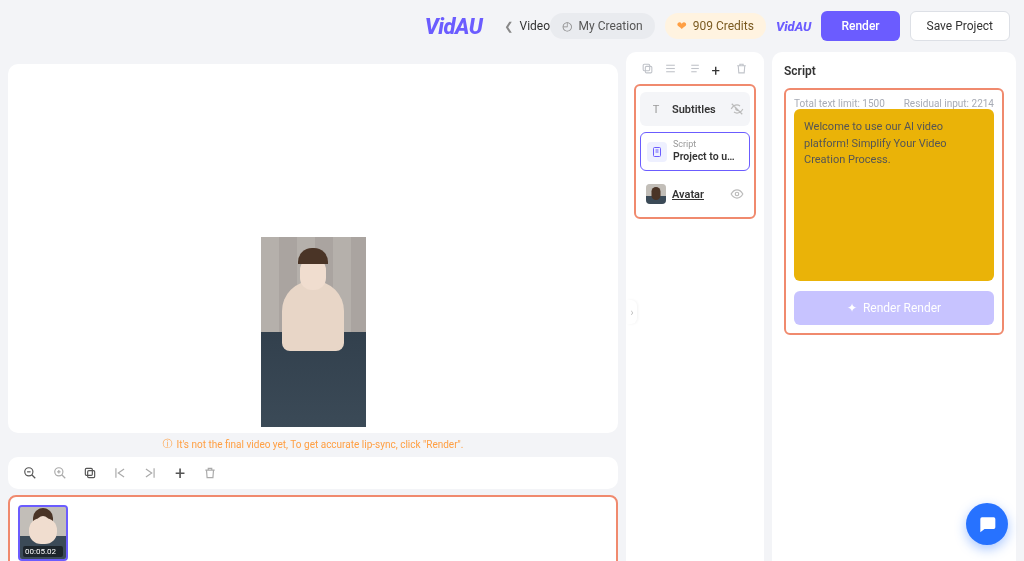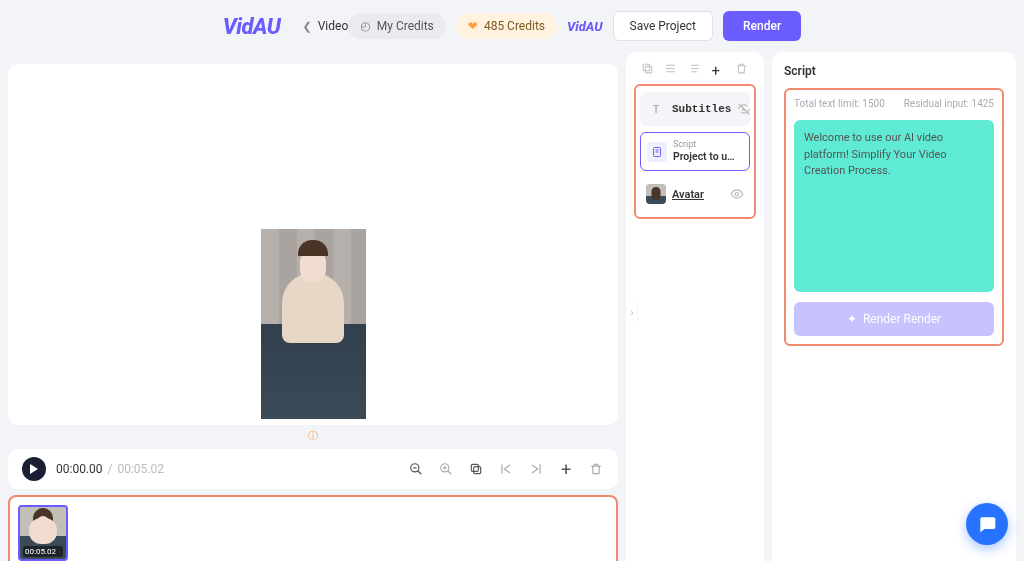--- a/index.html
+++ b/index.html
@@ -1,19 +1,19 @@
 <!DOCTYPE html>
 <html><head>
 <meta charset="utf-8">
 <style>
 * { margin: 0; padding: 0; box-sizing: border-box; font-family: -apple-system, BlinkMacSystemFont, "Segoe UI", Roboto, Arial, sans-serif; }
 body { background: #f3f4f7; width: 1024px; height: 561px; overflow: hidden; position: relative; }
 
 
-.header { display: flex; align-items: center; justify-content: center; padding: 26px 14px; height: 42px; }
+.header { display: flex; align-items: center; justify-content: flex-end; padding: 26px 14px; height: 42px; }
 .header-left { display: flex; align-items: center; gap: 22px; }
 .logo { font-size: 22px; font-weight: 800; font-style: italic; color: #6b5cff; letter-spacing: -0.5px; }
 .back-btn { display: flex; align-items: center; gap: 6px; font-size: 12px; color: #333; cursor: pointer; background: none; border: none; }
 .back-btn .chev { font-size: 11px; color: #888; }
 .header-right { display: flex; align-items: center; gap: 10px; }
 .pill { display: flex; align-items: center; gap: 6px; padding: 6px 12px; border-radius: 18px; font-size: 12px; cursor: pointer; border: none; }
 .pill.gray { background: #e9ebef; color: #555; }
 .pill.cream { background: #fff3e0; color: #7a5a20; }
 .heart { color: #ff9f43; font-size: 12px; }
 .clock { color: #888; font-size: 12px; }
@@ -62,38 +62,38 @@
 
 .mid-col { width: 138px; background: #fff; border-radius: 10px; padding: 10px 8px; display: flex; flex-direction: column; }
 .mid-toolbar { display: flex; align-items: center; justify-content: space-around; padding: 0 2px 8px 2px; }
 .mid-toolbar .ti { width: 14px; height: 14px; color: #c0c3c9; cursor: pointer; }
 .mid-toolbar .ti.plus { color: #333; font-size: 15px; }
 .mid-toolbar .ti.trash { color: #c0c3c9; }
 .layer-box { border: 2px solid #f08a6e; border-radius: 6px; padding: 6px 4px; display: flex; flex-direction: column; gap: 6px; }
 .layer { display: flex; align-items: center; gap: 6px; padding: 7px 6px; border-radius: 6px; cursor: pointer; font-size: 11px; position:relative;}
 .layer .lico { width: 20px; height: 20px; display: flex; align-items: center; justify-content: center; color: #999; border-radius:4px; flex-shrink:0;}
 .layer.subtitles { background: #f4f5f8; }
-.layer.subtitles .lbl { font-weight: 600; color: #333; font-family: Liberation Mono, monospace; }
+.layer.subtitles .lbl { font-weight: 600; color: #333; }
 .layer.script { border: 1.5px solid #6b5cff; background:#fff;}
 .layer.script .s-top { font-size: 9px; color: #999; line-height:1;}
 .layer.script .s-bot { font-size: 10.5px; font-weight: 600; color: #333; white-space:nowrap; overflow:hidden; text-overflow:ellipsis; max-width:76px;}
 .layer.script .textcol{display:flex; flex-direction:column; gap:1px; min-width:0;}
 .layer.script .sico{background:#eef0ff; color:#6b5cff;}
 .layer.avatar .lico{border-radius:4px; overflow:hidden; background:#ddd;}
 .layer.avatar .av-mini{width:100%; height:100%; background:linear-gradient(to bottom,#c2beb8 0%,#c2beb8 60%,#3b4a57 60%); position:relative;}
 .layer.avatar .av-mini::after{content:""; position:absolute; left:50%; transform:translateX(-50%); top:15%; width:9px; height:13px; background:#4a3426; border-radius:5px;}
 .layer.avatar .lbl{font-weight:600; color:#333;text-decoration:underline;}
 .layer .end-ico{margin-left:auto; color:#bbb; font-size:12px;}
 
 
 .right-col { width: 244px; background: #fff; border-radius: 10px; padding: 12px 12px; display: flex; flex-direction: column; }
 .panel-title { font-size: 12px; font-weight: 600; color: #333; margin-bottom: 10px; }
 .script-card { border: 2px solid #f08a6e; border-radius: 6px; padding: 8px; display: flex; flex-direction: column; flex:0 0 auto;}
-.limits { display: flex; justify-content: space-between; font-size: 10px; color: #a7abb5; margin-bottom: 11px; }
-.script-box { background: #5eead4; border-radius: 6px; padding: 10px; font-size: 11px; color: #555; line-height: 1.5; min-height: 172px; }
+.limits { display: flex; justify-content: space-between; font-size: 10px; color: #a7abb5; margin-bottom: 0; }
+.script-box { background: #eab308; border-radius: 6px; padding: 10px; font-size: 11px; color: #555; line-height: 1.5; min-height: 172px; }
 .render-audio { margin-top: 10px; background: #c7c3ff; color: #fff; border: none; border-radius: 6px; padding: 10px; font-size: 12px; cursor: pointer; display: flex; align-items: center; justify-content: center; gap: 6px; }
 
 
 .expand-handle { position: absolute; left: 627px; top: 300px; width: 10px; height: 24px; background: #fff; border-radius: 0 6px 6px 0; display: flex; align-items: center; justify-content: center; color: #bbb; font-size: 10px; cursor: pointer; box-shadow: 1px 0 3px rgba(0,0,0,0.05); }
 
 
 .chat-fab { position: absolute; right: 16px; bottom: 16px; width: 42px; height: 42px; border-radius: 50%; background: #2772ff; display: flex; align-items: center; justify-content: center; cursor: pointer; box-shadow: 0 4px 12px rgba(39,114,255,0.4);}
 .chat-fab svg{fill:#fff;}
 
 svg { display: block; }
@@ -105,29 +105,29 @@
   <div class="header-left">
     <div class="logo">VidAU</div>
     <button class="back-btn">
       <span class="chev">❮</span>
       <span>Video</span>
     </button>
   </div>
   <div class="header-right">
     <button class="pill gray">
       <span class="clock">◴</span>
-      <span>My Credits</span>
+      <span>My Creation</span>
     </button>
     <button class="pill cream">
       <span class="heart">❤</span>
-      <span>485 Credits</span>
+      <span>909 Credits</span>
     </button>
     <div class="small-logo">VidAU</div>
+    <button class="btn primary">Render</button>
     <button class="btn">Save Project</button>
-    <button class="btn primary">Render</button>
   </div>
 </div>
 
 <div class="main">
 
   <div class="left-col">
     <div class="preview-outer">
       <div class="preview-frame-wrapper">
         <div class="preview-card" style="height:100%;">
           <div style="flex:1; display:flex; align-items:flex-end; justify-content:center; width:100%;">
@@ -135,36 +135,25 @@
               <div class="avatar-hair"></div>
               <div class="avatar-body"></div>
               <div class="avatar-head"></div>
               <div class="avatar-hairtop"></div>
             </div>
           </div>
         </div>
       </div>
       <div class="notice" style="justify-content:center; margin-top:4px;">
         <span>ⓘ</span>
+        <span>It's not the final video yet, To get accurate lip-sync, click "Render".</span>
       </div>
     </div>
 
     <div class="timeline-bar">
-      <div class="time-left">
-        <div class="play-btn">
-          <svg width="10" height="10" viewBox="0 0 10 10">
-              <polygon points="1,0 9,5 1,10"></polygon>
-            </svg>
-        </div>
-        <div class="time-text">
-          <span>00:00.00</span>
-          <span class="sep">/</span>
-          <span class="dur">00:05.02</span>
-        </div>
-      </div>
       <div class="tool-icons">
         <div class="tool-ico dark">
             <svg width="14" height="14" viewBox="0 0 24 24" fill="none" stroke="currentColor" stroke-width="2">
               <circle cx="10" cy="10" r="7"></circle>
               <line x1="15" y1="15" x2="21" y2="21"></line>
               <line x1="7" y1="10" x2="13" y2="10"></line>
             </svg>
           </div>
         <div class="tool-ico">
             <svg width="14" height="14" viewBox="0 0 24 24" fill="none" stroke="currentColor" stroke-width="2">
@@ -279,21 +268,21 @@
           </div>
       </div>
     </div>
   </div>
 
   <div class="right-col">
     <div class="panel-title">Script</div>
     <div class="script-card">
       <div class="limits">
         <span>Total text limit: 1500</span>
-        <span>Residual input: 1425</span>
+        <span>Residual input: 2214</span>
       </div>
       <div class="script-box">Welcome to use our AI video platform! Simplify Your Video Creation Process.</div>
       <button class="render-audio">
         <span>✦</span>
         <span>Render Render</span>
       </button>
     </div>
   </div>
 
 </div>

